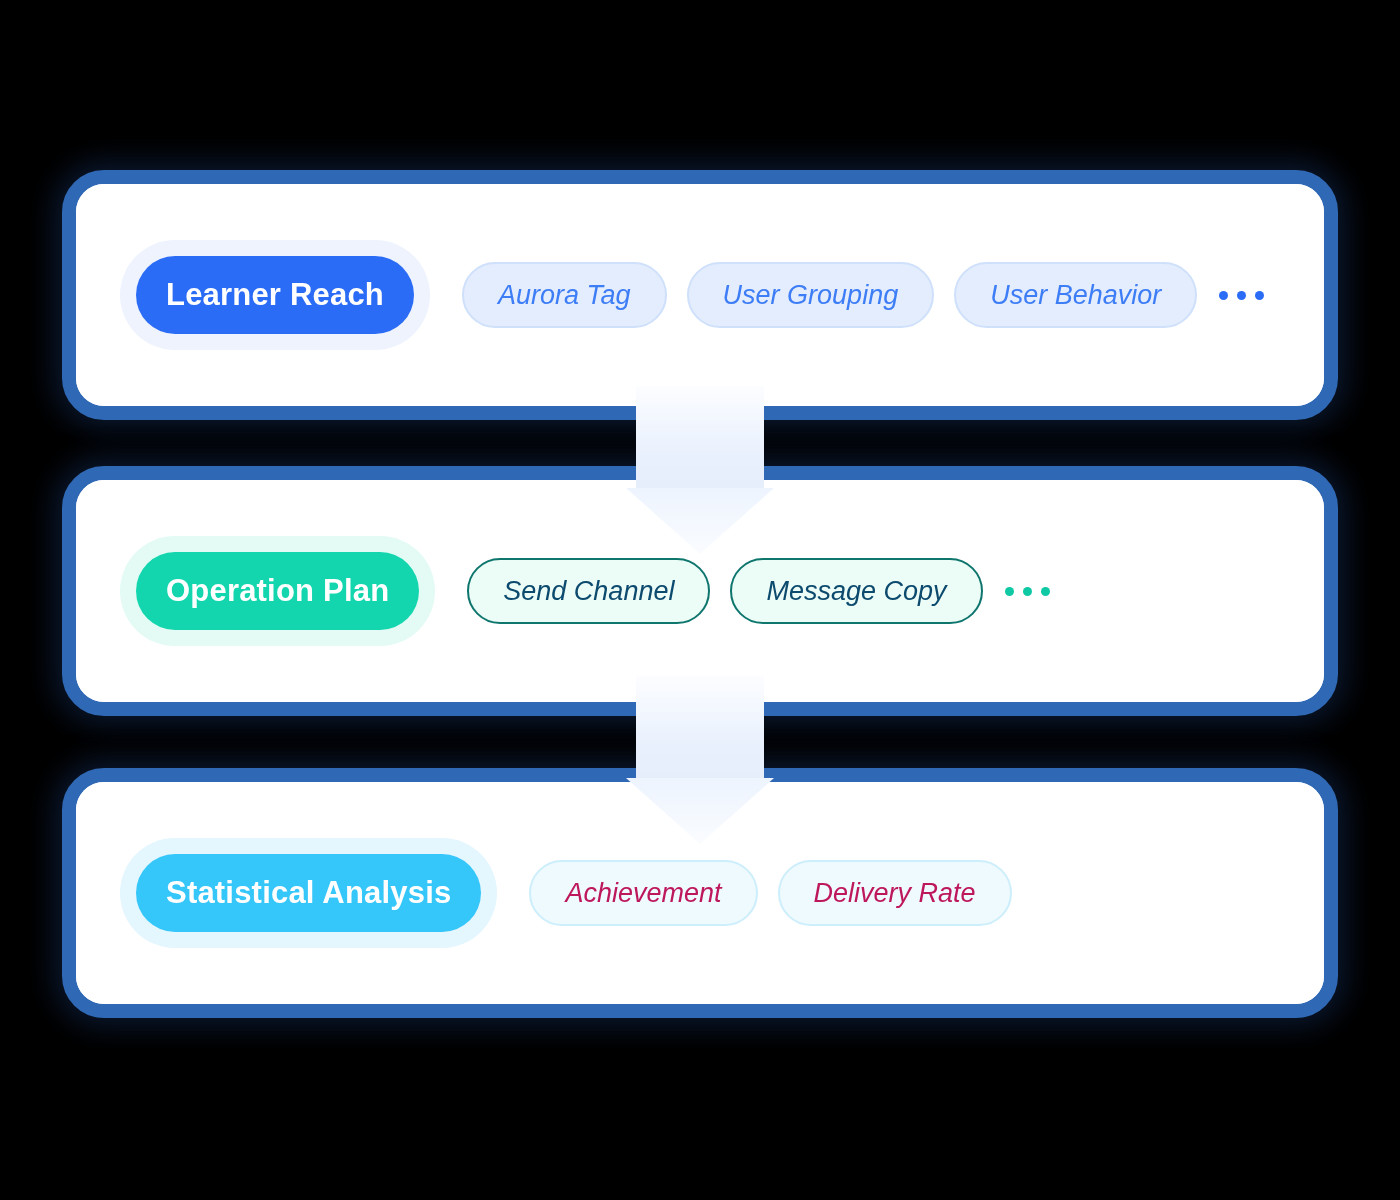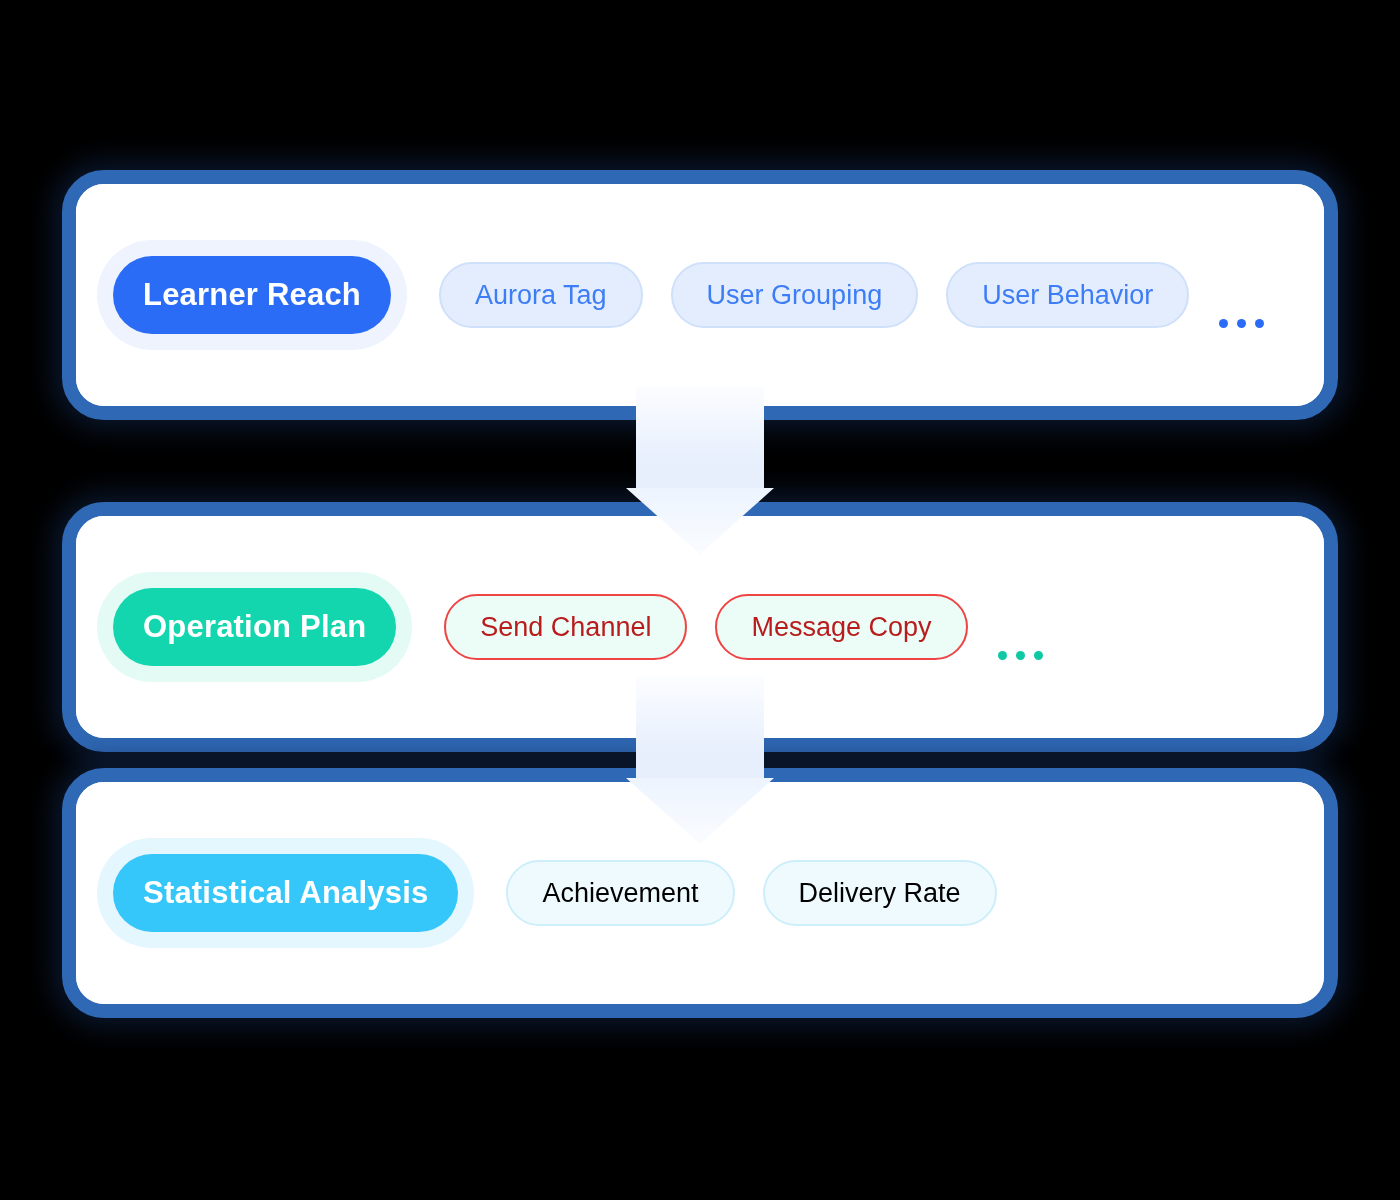--- a/index.html
+++ b/index.html
@@ -38,25 +38,25 @@
 
   .card-inner {
     position: relative;
     z-index: 3;
     width: 100%;
     height: 100%;
     background: #FFFFFF;
     border-radius: 28px;
     display: flex;
     align-items: center;
-    padding-left: 21px;
+    padding-left: 44px;
   }
 
   #card-1 { top: 170px; height: 250px; }
-  #card-2 { top: 502px; height: 250px; }
+  #card-2 { top: 466px; height: 250px; }
   #card-3 { top: 768px; height: 250px; }
 
   
   .hero-wrap {
     position: relative;
     display: inline-flex;
     align-items: center;
     justify-content: center;
     border-radius: 999px;
     padding: 16px 16px;
@@ -80,34 +80,35 @@
 
   
   .theme-blue .hero-wrap { background: #EEF3FE; }
   .theme-blue .hero      { background: #2B6CF6; }
   .theme-blue .pill      { background: #E4EDFD; border: 2px solid #CFE0FB; color: #3D7DF6; }
   .theme-blue .dots i    { background: #2B6CF6; }
 
   
   .theme-green .hero-wrap { background: #E3FBF4; }
   .theme-green .hero      { background: #13D6AE; }
-  .theme-green .pill      { background: #ECFCF7; border: 2px solid #ef4444; color: #b91c1c; }
+  .theme-green .pill      { background: #ECFCF7; border: 2px solid #0f766e; color: #0c4a6e; }
   .theme-green .dots i    { background: #0FC9A5; }
 
   
   .theme-cyan .hero-wrap { background: #E4F6FE; }
   .theme-cyan .hero      { background: #35C6FA; }
-  .theme-cyan .pill      { background: #EFFAFE; border: 2px solid #CDEEFB; color: #000000; }
+  .theme-cyan .pill      { background: #EFFAFE; border: 2px solid #CDEEFB; color: #be185d; }
 
   
   .tags {
     display: flex;
-    align-items: flex-end;
-    gap: 28px;
+    align-items: center;
+    gap: 20px;
     margin-left: 32px;
+    font-style: italic;
   }
 
   .pill {
     display: inline-flex;
     align-items: center;
     justify-content: center;
     height: 66px;
     padding: 0 34px;
     border-radius: 999px;
     font-size: 27px;

